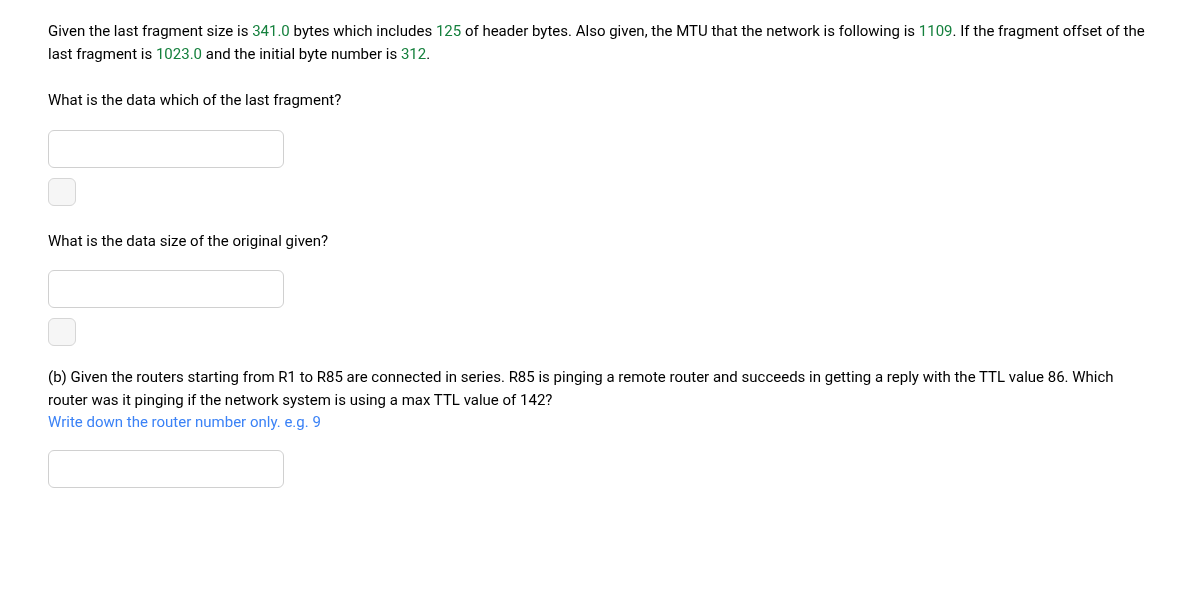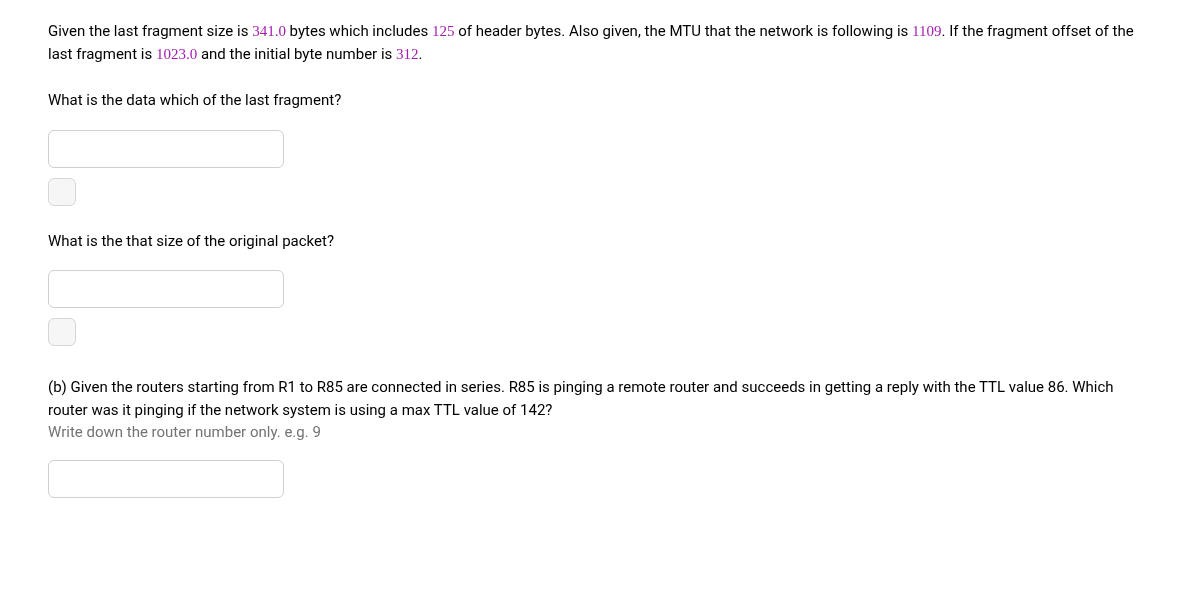--- a/index.html
+++ b/index.html
@@ -16,22 +16,21 @@
     padding: 20px 48px;
     width: 1200px;
   }
   .para {
     margin-bottom: 0;
   }
   .bold {
     font-weight: 700;
   }
   .red {
-    color: #a21caf;
-    font-family: Liberation Serif, serif;
+    color: #15803d;
   }
   .question-block {
     margin-top: 24px;
   }
   .question-text {
     margin-bottom: 18px;
   }
   input[type="text"].answer-input {
     width: 236px;
     height: 38px;
@@ -44,47 +43,47 @@
   }
   .small-box {
     width: 28px;
     height: 28px;
     border: 1px solid #d6d6d6;
     border-radius: 6px;
     background: #f6f6f6;
     margin-top: 10px;
   }
   .part-b {
-    margin-top: 30px;
+    margin-top: 20px;
   }
   .part-b p {
     margin-bottom: 0;
   }
   .part-b .hint {
-    color: #737373;
+    color: #3b82f6;
     margin-bottom: 16px;
   }
 </style>
 </head>
 <body>
 
 <div>
   <p class="para">
     <span>Given the last fragment size is </span><span class="red">341.0</span><span> bytes which includes </span><span class="red">125</span><span> of header bytes. Also given, the MTU that the network is following is </span><span class="red">1109</span><span>. If the fragment offset of the last fragment is </span><span class="red">1023.0</span><span> and the initial byte number is </span><span class="red">312</span><span>.</span>
   </p>
 </div>
 
 <div class="question-block">
   <p class="question-text">What is the data which of the last fragment?</p>
   <input type="text" class="answer-input" style="">
   <div class="small-box"></div>
 </div>
 
 <div class="question-block">
-  <p class="question-text">What is the that size of the original packet?</p>
+  <p class="question-text">What is the data size of the original given?</p>
   <input type="text" class="answer-input" style="">
   <div class="small-box"></div>
 </div>
 
 <div class="part-b">
   <p>(b) Given the routers starting from R1 to R85 are connected in series. R85 is pinging a remote router and succeeds in getting a reply with the TTL value 86. Which router was it pinging if the network system is using a max TTL value of 142?</p>
   <p class="hint">Write down the router number only. e.g. 9</p>
   <input type="text" class="answer-input" style="">
 </div>
 

